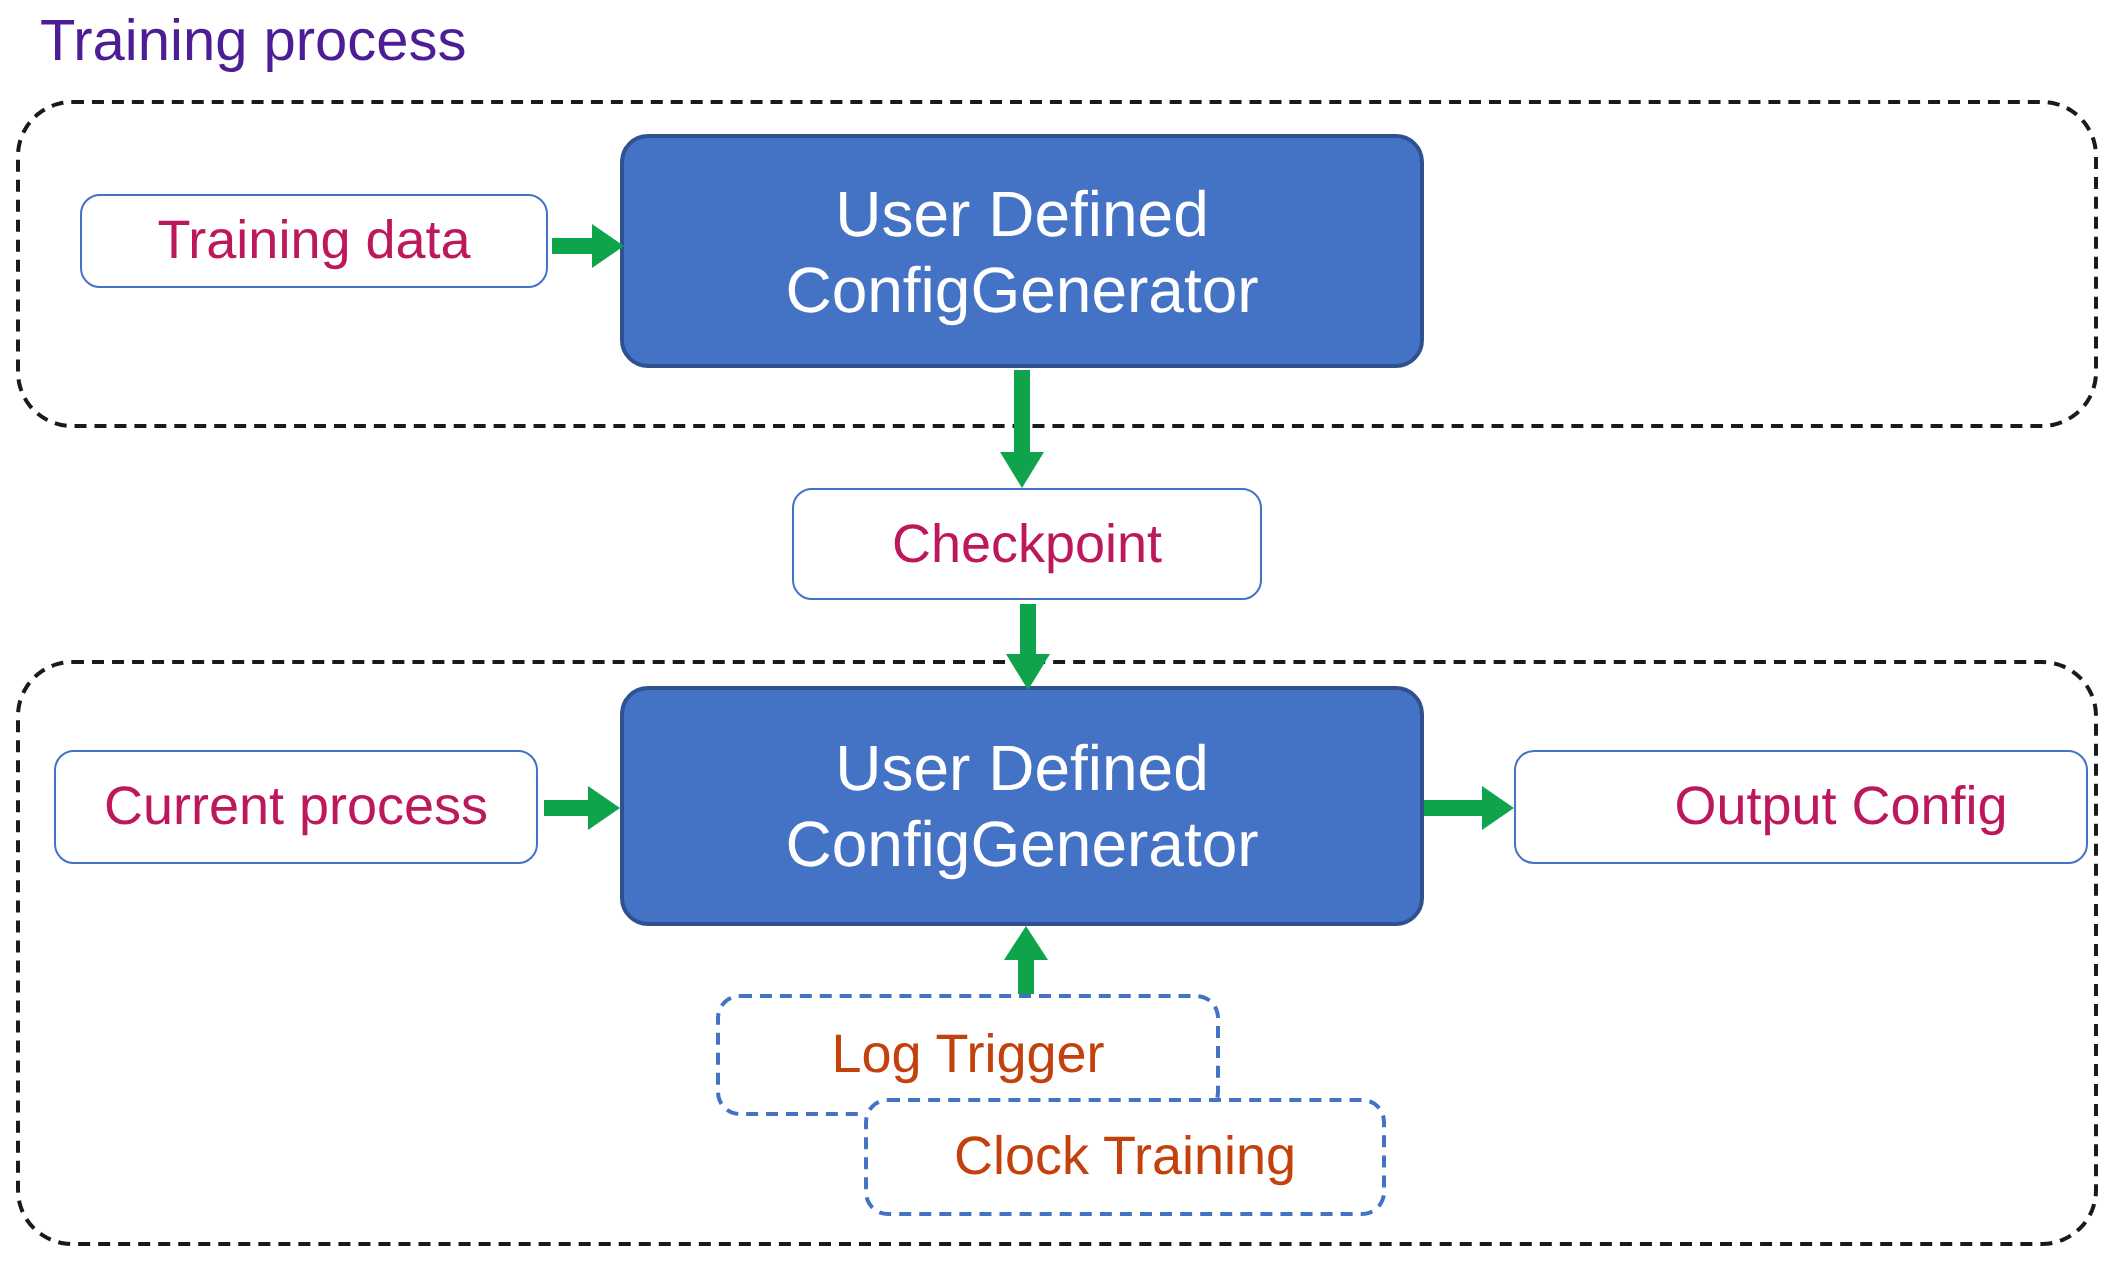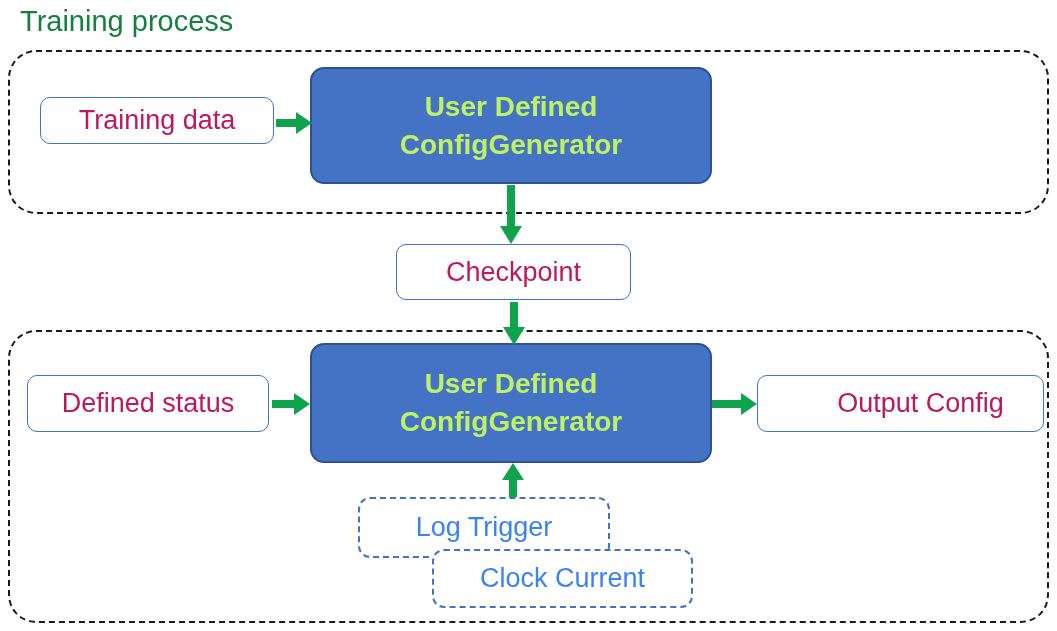--- a/index.html
+++ b/index.html
@@ -13,21 +13,21 @@
     width: 1057px;
     height: 631px;
     background: #ffffff;
     overflow: hidden;
     color: #0d0d0d;
   }
   .process-label {
     position: absolute;
     font-size: 29px;
     line-height: 34px;
-    color: #15803d;
+    color: #4c1d95;
     white-space: nowrap;
   }
   .container-dashed {
     position: absolute;
     border: 2.5px dashed var(--dash_black);
     border-radius: 28px;
     background: transparent;
     z-index: 1;
   }
   .blue-box {
@@ -35,25 +35,24 @@
     background: var(--box_fill);
     border: 2.5px solid var(--box_border);
     border-radius: 14px;
     display: flex;
     flex-direction: column;
     align-items: center;
     justify-content: center;
     z-index: 2;
   }
   .blue-box .line {
-    color: #bef264;
-    font-size: 28px;
+    color: #ffffff;
+    font-size: 32px;
     line-height: 38px;
     white-space: nowrap;
-    font-weight: bold;
   }
   .white-box {
     position: absolute;
     background: #ffffff;
     border: 1.5px solid var(--light_border);
     border-radius: 10px;
     display: flex;
     align-items: center;
     justify-content: center;
     font-size: 27px;
@@ -63,21 +62,21 @@
   }
   .trigger-box {
     position: absolute;
     background: #ffffff;
     border: 2px dashed var(--light_border);
     border-radius: 12px;
     display: flex;
     align-items: center;
     justify-content: center;
     font-size: 27px;
-    color: #3b82f6;
+    color: #c2410c;
     white-space: nowrap;
   }
   .arrow {
     position: absolute;
     z-index: 3;
   }
   .arrow line { stroke: var(--arrow_green); stroke-width: 8; }
   .arrow polygon { fill: var(--arrow_green); }
 </style>
 </head>
@@ -109,21 +108,21 @@
   <div class="white-box" style="left:396px; top:244px; width:233px; height:54px;">Checkpoint</div>
 
   <svg class="arrow" style="left:500px; top:302px;" width="28" height="43">
     <line x1="14" y1="0" x2="14" y2="27"></line>
     <polygon points="3,25 25,25 14,43"></polygon>
   </svg>
 
 
   <div class="container-dashed" style="left:8px; top:330px; width:1037px; height:289px;"></div>
 
-  <div class="white-box" style="left:27px; top:375px; width:240px; height:55px;">Defined status</div>
+  <div class="white-box" style="left:27px; top:375px; width:240px; height:55px;">Current process</div>
 
   <svg class="arrow" style="left:272px; top:390px;" width="38" height="28">
     <line x1="0" y1="14" x2="23" y2="14"></line>
     <polygon points="22,3 38,14 22,25"></polygon>
   </svg>
 
   <div class="blue-box" style="left:310px; top:343px; width:398px; height:116px;">
     <span class="line">User Defined</span>
     <span class="line">ConfigGenerator</span>
   </div>
@@ -135,15 +134,15 @@
 
   <div class="white-box" style="left:757px; top:375px; width:245px; height:55px;padding-left:40px;">Output Config</div>
 
   <svg class="arrow" style="left:499px; top:463px;" width="28" height="35">
     <polygon points="14,0 25,17 3,17"></polygon>
     <line x1="14" y1="15" x2="14" y2="35"></line>
   </svg>
 
   <div class="trigger-box" style="left:358px; top:497px; width:248px; height:57px; z-index:4;">Log Trigger</div>
 
-  <div class="trigger-box" style="left:432px; top:549px; width:257px; height:55px; z-index:5;">Clock Current</div>
+  <div class="trigger-box" style="left:432px; top:549px; width:257px; height:55px; z-index:5;">Clock Training</div>
 
 </div>
 
 </body></html>

